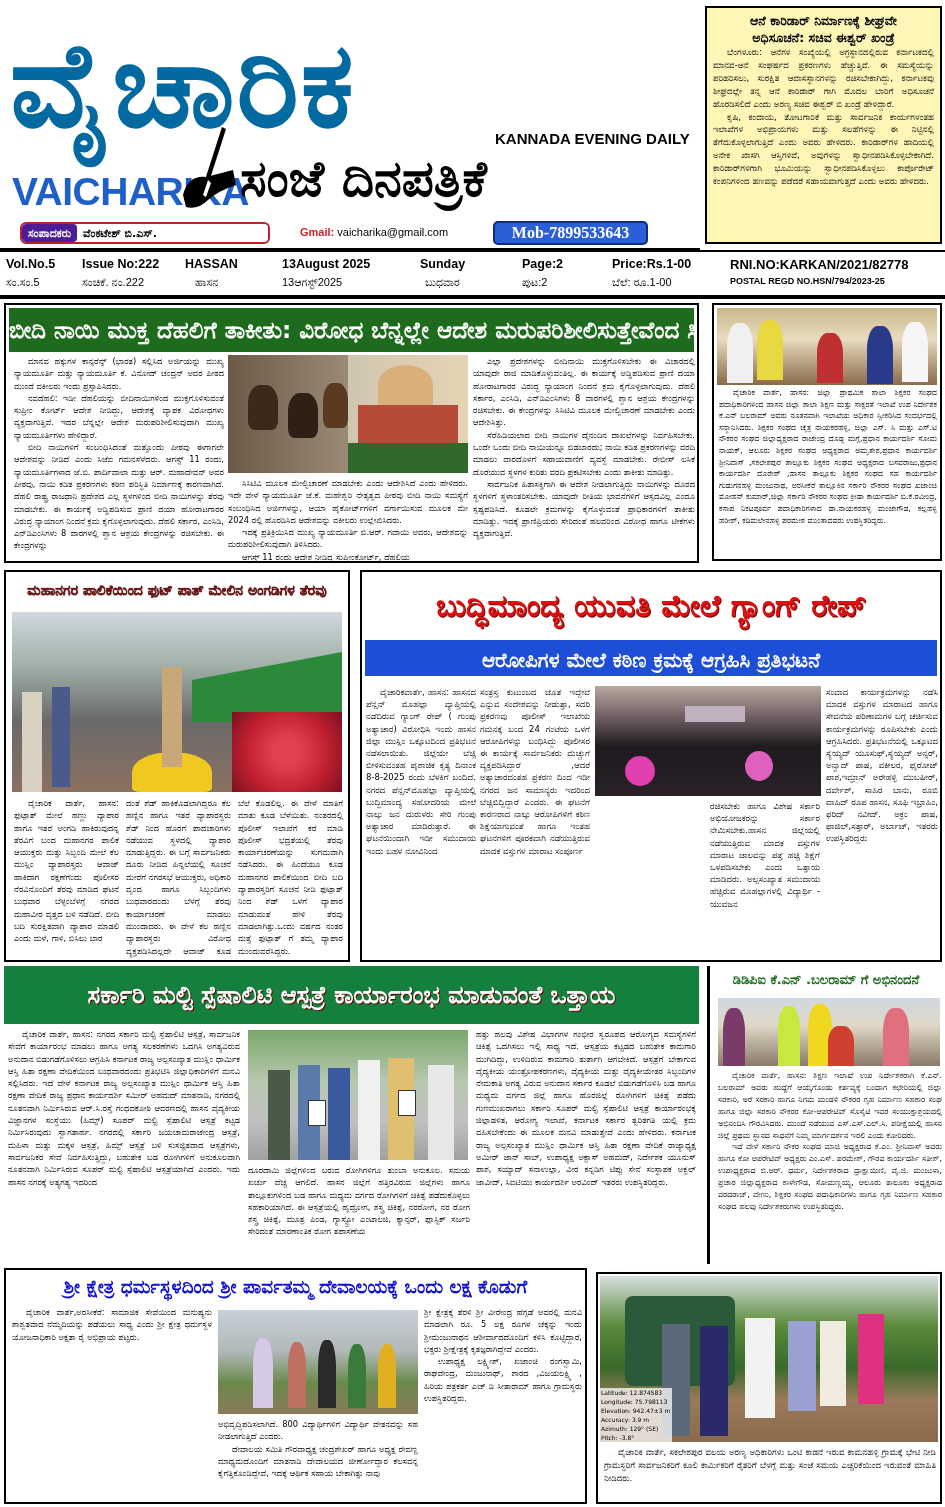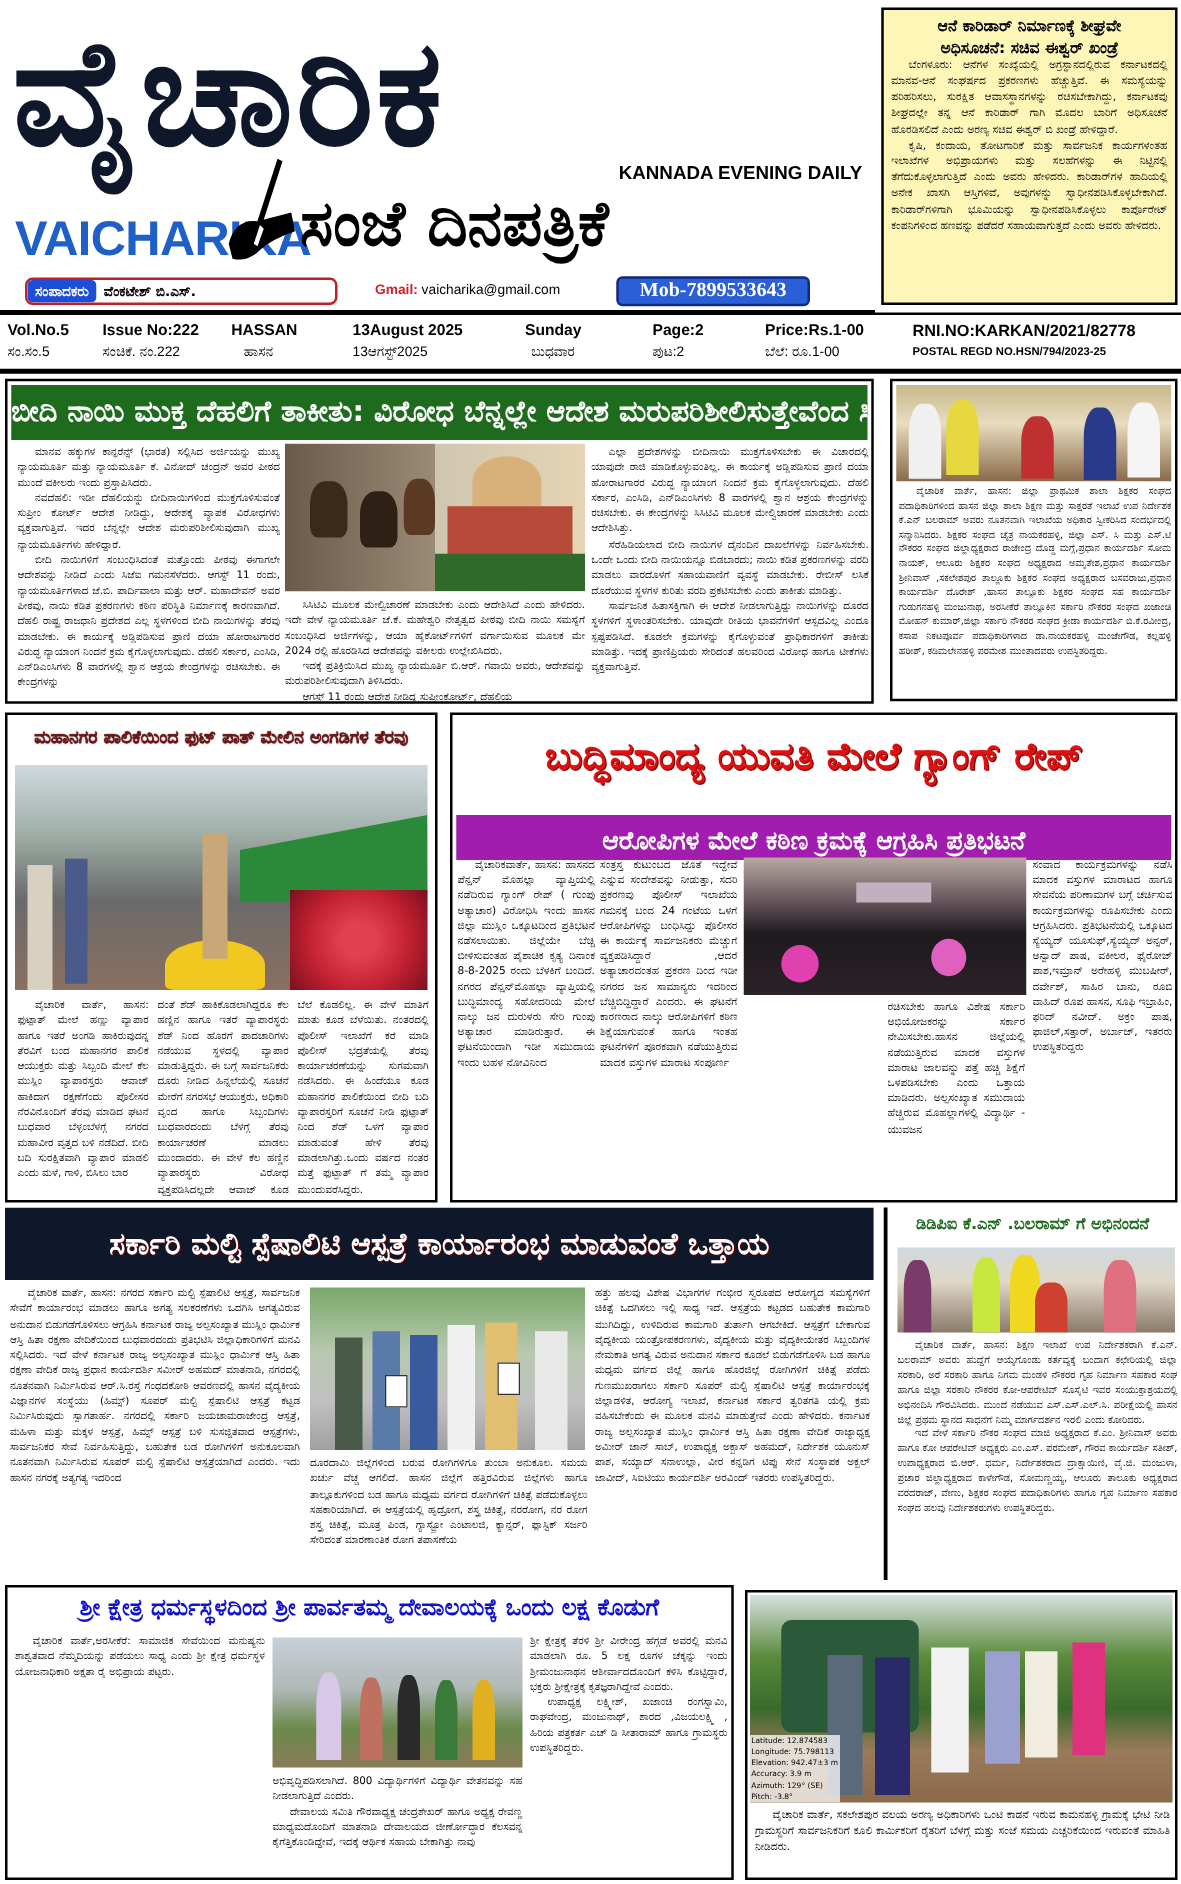--- a/index.html
+++ b/index.html
@@ -1,25 +1,25 @@
 <!DOCTYPE html>
 <html><head>
 <meta charset="utf-8">
 <style>
 *{box-sizing:border-box;margin:0;padding:0}
 body{width:945px;height:1507px;background:#fff;font-family:"DejaVu Sans",sans-serif;color:#000;position:relative;overflow:hidden}
 .abs{position:absolute}
 
-#mast-title{left:10px;top:4px;width:690px;height:140px;font-family:"DejaVu Serif",serif;font-weight:bold;font-size:118px;line-height:140px;letter-spacing:2px;color:#0f172a;white-space:nowrap}
+#mast-title{left:10px;top:15px;width:690px;height:140px;font-family:"DejaVu Serif",serif;font-weight:bold;font-size:118px;line-height:140px;letter-spacing:2px;color:#0369a1;white-space:nowrap}
 #eng-daily{left:495px;top:130px;font-family:"Liberation Sans",sans-serif;font-weight:bold;font-size:15px;color:#000}
 #vaicharika{left:12px;top:170px;font-family:"Liberation Sans",sans-serif;font-weight:bold;font-size:39px;color:#1f5fc8;letter-spacing:-0.5px}
 #pen{left:178px;top:125px;width:60px;height:85px}
 #sanje{left:240px;top:150px;font-family:"DejaVu Sans",sans-serif;font-weight:bold;font-size:50px;color:#000;white-space:nowrap}
 #editor-box{left:20px;top:222px;width:250px;height:22px;border:2px solid #c0202a;border-radius:6px;display:flex;align-items:center;overflow:hidden;background:#fff}
-#editor-label{background:#1d4ed8;color:#fff;font-weight:bold;font-size:11px;padding:0 6px;height:100%;display:flex;align-items:center;border-radius:4px}
+#editor-label{background:#4c1d95;color:#fff;font-weight:bold;font-size:11px;padding:0 6px;height:100%;display:flex;align-items:center;border-radius:4px}
 #editor-name{font-weight:bold;font-size:11px;padding-left:6px}
 #gmail{left:300px;top:226px;font-family:"Liberation Sans",sans-serif;font-size:11px}
 #gmail .lbl{color:#d0202a;font-weight:bold}
 #mobile{left:493px;top:221px;width:155px;height:24px;background:#2a5fd8;border:2px solid #102a80;border-radius:5px;color:#fff;font-family:"Liberation Serif",serif;font-weight:bold;font-size:16px;text-align:center;line-height:20px}
 .hr{left:0;height:3px;background:#000}
 
 #side-box{left:705px;top:6px;width:237px;height:238px;background:#fdf6b7;border:2px solid #000;padding:4px 6px}
 #side-box h3{font-size:12.5px;font-weight:bold;text-align:center;line-height:17px}
 #side-box p{font-size:8.6px;line-height:12.9px;text-align:justify;text-indent:14px}
 
@@ -146,42 +146,42 @@
   <div class="col" style="left:120px;top:225px;width:105px;height:162px">
       <p style="text-indent:0">ದಂತೆ ಶೆಡ್ ಹಾಕಿಕೊಡಲಾಗಿದ್ದರೂ ಕೆಲ ಹಣ್ಣಿನ ಹಾಗೂ ಇತರೆ ವ್ಯಾಪಾರಸ್ಥರು ಶೆಡ್ ನಿಂದ ಹೊರಗೆ ಪಾದಚಾರಿಗಳು ನಡೆಯುವ ಸ್ಥಳದಲ್ಲಿ ವ್ಯಾಪಾರ ಮಾಡುತ್ತಿದ್ದರು. ಈ ಬಗ್ಗೆ ಸಾರ್ವಜನಿಕರು ದೂರು ನೀಡಿದ ಹಿನ್ನಲೆಯಲ್ಲಿ ಸೂಚನೆ ಮೇರೆಗೆ ನಗರಸಭೆ ಆಯುಕ್ತರು, ಅಧಿಕಾರಿ ವೃಂದ ಹಾಗೂ ಸಿಬ್ಬಂದಿಗಳು ಬುಧವಾರದಂದು ಬೆಳಗ್ಗೆ ತೆರವು ಕಾರ್ಯಾಚರಣೆ ಮಾಡಲು ಮುಂದಾದರು. ಈ ವೇಳೆ ಕೆಲ ಹಣ್ಣಿನ ವ್ಯಾಪಾರಸ್ಥರು ವಿರೋಧ ವ್ಯಕ್ತಪಡಿಸಿದಲ್ಲದೇ ಆವಾಜ್ ಕೂಡ ಹಾಕಿದರು. ಮಹಾನಗರ ಪಾಲಿಕೆ ಆಯುಕ್ತರ ಮಾತಿಗೆ</p>
     </div>
   <div class="col" style="left:232px;top:225px;width:105px;height:162px">
       <p style="text-indent:0">ಬೆಲೆ ಕೊಡಲಿಲ್ಲ. ಈ ವೇಳೆ ಮಾತಿಗೆ ಮಾತು ಕೂಡ ಬೆಳೆಯಿತು. ನಂತರದಲ್ಲಿ ಪೊಲೀಸ್ ಇಲಾಖೆಗೆ ಕರೆ ಮಾಡಿ ಪೊಲೀಸ್ ಭದ್ರತೆಯಲ್ಲಿ ತೆರವು ಕಾರ್ಯಾಚರಣೆಯನ್ನು ಸುಗಮವಾಗಿ ನಡೆಸಿದರು. ಈ ಹಿಂದೆಯೂ ಕೂಡ ಮಹಾನಗರ ಪಾಲಿಕೆಯಿಂದ ಬೀದಿ ಬದಿ ವ್ಯಾಪಾರಸ್ತರಿಗೆ ಸೂಚನೆ ನೀಡಿ ಫುಟ್ಪಾತ್ ನಿಂದ ಶೆಡ್ ಒಳಗೆ ವ್ಯಾಪಾರ ಮಾಡುವಂತೆ ಹೇಳಿ ತೆರವು ಮಾಡಲಾಗಿತ್ತು.ಒಂದು ವರ್ಷದ ನಂತರ ಮತ್ತೆ ಫುಟ್ಪಾತ್ ಗೆ ತಮ್ಮ ವ್ಯಾಪಾರ ಮುಂದುವರೆಸಿದ್ದರು.</p>
     </div>
 </div>
 
 <div class="box" style="left:360px;top:570px;width:582px;height:392px">
   <div class="headline" style="color:#e01010;font-size:30px;line-height:68px;height:68px;text-shadow:1px 1px 0 #700">ಬುದ್ಧಿಮಾಂದ್ಯ ಯುವತಿ ಮೇಲೆ ಗ್ಯಾಂಗ್ ರೇಪ್</div>
-  <div class="headline" style="background:#a21caf;color:#fff;font-size:20px;line-height:40px;height:36px;margin:12px 3px">ಆರೋಪಿಗಳ ಮೇಲೆ ಕಠಿಣ ಕ್ರಮಕ್ಕೆ ಆಗ್ರಹಿಸಿ ಪ್ರತಿಭಟನೆ</div>
+  <div class="headline" style="background:#1d4ed8;color:#fff;font-size:20px;line-height:40px;height:36px;margin:0 3px">ಆರೋಪಿಗಳ ಮೇಲೆ ಕಠಿಣ ಕ್ರಮಕ್ಕೆ ಆಗ್ರಹಿಸಿ ಪ್ರತಿಭಟನೆ</div>
   <div class="col" style="left:4px;top:114px;width:110px;height:274px;font-size:8.5px;line-height:12.2px">
       <p>ವೈಚಾರಿಕವಾರ್ತೆ, ಹಾಸನ: ಹಾಸನದ ಪೆನ್ಷನ್ ಮೊಹಲ್ಲಾ ವ್ಯಾಪ್ತಿಯಲ್ಲಿ ನಡೆದಿರುವ ಗ್ಯಾಂಗ್ ರೇಪ್ ( ಗುಂಪು ಅತ್ಯಾಚಾರ) ವಿರೋಧಿಸಿ ಇಂದು ಹಾಸನ ಜಿಲ್ಲಾ ಮುಸ್ಲಿಂ ಒಕ್ಕೂಟದಿಂದ ಪ್ರತಿಭಟನೆ ನಡೆಸಲಾಯಿತು. ಜಿಲ್ಲೆಯೇ ಬೆಚ್ಚಿ ಬೀಳಿಸುವಂತಹ ಪೈಶಾಚಿಕ ಕೃತ್ಯ ದಿನಾಂಕ 8-8-2025 ರಂದು ಬೆಳಕಿಗೆ ಬಂದಿದೆ. ನಗರದ ಪೆನ್ಷನ್‌ಮೊಹಲ್ಲಾ ವ್ಯಾಪ್ತಿಯಲ್ಲಿ ಬುದ್ಧಿಮಾಂದ್ಯ ಸಹೋದರಿಯ ಮೇಲೆ ನಾಲ್ಕು ಜನ ದುರುಳರು ಸೇರಿ ಗುಂಪು ಅತ್ಯಾಚಾರ ಮಾಡಿರುತ್ತಾರೆ. ಈ ಘಟನೆಯಿಂದಾಗಿ ಇಡೀ ಸಮುದಾಯ ಇಂದು ಬಹಳ ನೋವಿನಿಂದ</p>
     </div>
   <div class="col" style="left:118px;top:114px;width:110px;height:274px;font-size:8.5px;line-height:12.2px">
       <p style="text-indent:0">ಸಂತ್ರಸ್ತ ಕುಟುಂಬದ ಜೊತೆ ಇದ್ದೇವೆ ಎನ್ನುವ ಸಂದೇಶವನ್ನು ನೀಡುತ್ತಾ, ಸದರಿ ಪ್ರಕರಣವು ಪೊಲೀಸ್ ಇಲಾಖೆಯ ಗಮನಕ್ಕೆ ಬಂದ 24 ಗಂಟೆಯ ಒಳಗೆ ಆರೋಪಿಗಳನ್ನು ಬಂಧಿಸಿದ್ದು ಪೊಲೀಸರ ಈ ಕಾರ್ಯಕ್ಕೆ ಸಾರ್ವಜನಿಕರು ಮೆಚ್ಚುಗೆ ವ್ಯಕ್ತಪಡಿಸಿದ್ದಾರೆ ,ಆದರೆ ಅತ್ಯಾಚಾರದಂತಹ ಪ್ರಕರಣ ದಿಂದ ಇಡೀ ನಗರದ ಜನ ಸಾಮಾನ್ಯರು ಇದರಿಂದ ಬೆಚ್ಚಿಬಿದ್ದಿದ್ದಾರೆ ಎಂದರು. ಈ ಘಟನೆಗೆ ಕಾರಣರಾದ ನಾಲ್ಕು ಆರೋಪಿಗಳಿಗೆ ಕಠಿಣ ಶಿಕ್ಷೆಯಾಗುವಂತೆ ಹಾಗೂ ಇಂತಹ ಘಟನೆಗಳಿಗೆ ಪೂರಕವಾಗಿ ನಡೆಯುತ್ತಿರುವ ಮಾದಕ ವಸ್ತುಗಳ ಮಾರಾಟ ಸಂಪೂರ್ಣ</p>
     </div>
   <div class="photo" style="left:233px;top:114px;width:226px;height:110px;background:linear-gradient(180deg,#b8a8a0 0,#6a5a60 30%,#1e1a1e 55%,#2a2228 100%)">
     <div style="position:absolute;left:30px;top:70px;width:30px;height:30px;background:#e040b0;border-radius:50%"></div>
     <div style="position:absolute;left:150px;top:65px;width:28px;height:30px;background:#e060c0;border-radius:50%"></div>
     <div style="position:absolute;left:90px;top:20px;width:60px;height:16px;background:#c0b0c0"></div>
   </div>
   <div class="col" style="left:348px;top:228px;width:110px;height:160px;font-size:8.5px;line-height:12.2px">
       <p style="text-indent:0">ರಚಿಸಬೇಕು ಹಾಗೂ ವಿಶೇಷ ಸರ್ಕಾರಿ ಅಭಿಯೋಜಕರನ್ನು ಸರ್ಕಾರ ನೇಮಿಸಬೇಕು.ಹಾಸನ ಜಿಲ್ಲೆಯಲ್ಲಿ ನಡೆಯುತ್ತಿರುವ ಮಾದಕ ವಸ್ತುಗಳ ಮಾರಾಟ ಜಾಲವನ್ನು ಪತ್ತೆ ಹಚ್ಚಿ ಶಿಕ್ಷೆಗೆ ಒಳಪಡಿಸಬೇಕು ಎಂದು ಒತ್ತಾಯ ಮಾಡಿದರು. ಅಲ್ಪಸಂಖ್ಯಾತ ಸಮುದಾಯ ಹೆಚ್ಚಿರುವ ಮೊಹಲ್ಲಾಗಳಲ್ಲಿ ವಿದ್ಯಾರ್ಥಿ - ಯುವಜನ</p>
     </div>
   <div class="col" style="left:464px;top:114px;width:112px;height:274px;font-size:8.5px;line-height:12.2px">
       <p style="text-indent:0">ಸಂವಾದ ಕಾರ್ಯಕ್ರಮಗಳನ್ನು ನಡೆಸಿ ಮಾದಕ ವಸ್ತುಗಳ ಮಾರಾಟದ ಹಾಗೂ ಸೇವನೆಯ ಪರಿಣಾಮಗಳ ಬಗ್ಗೆ ಚರ್ಚಿಸುವ ಕಾರ್ಯಕ್ರಮಗಳನ್ನು ರೂಪಿಸಬೇಕು ಎಂದು ಆಗ್ರಹಿಸಿದರು. ಪ್ರತಿಭಟನೆಯಲ್ಲಿ ಒಕ್ಕೂಟದ ಸ್ಯೆಯ್ಯದ್ ಯೂಸುಫ್,ಸ್ಯೆಯ್ಯದ್ ಅನ್ಸರ್, ಅನ್ವಾದ್ ಪಾಷ, ವಕೀಲರ, ಫೈರೋಜ್ ಪಾಶ,ಇಮ್ರಾನ್ ಅರೇಹಳ್ಳಿ ಮುಬಷೀರ್, ದರ್ವೇಶ್, ಸಾಹಿರ ಬಾನು, ರೂಬಿ ವಾಹಿದ್ ರೂಪ ಹಾಸನ, ಸೂಫಿ ಇಬ್ರಾಹಿಂ, ಫರಿದ್ ನವೀದ್. ಅಕ್ರಂ ಪಾಷ, ಫಾಜಿಲ್,ಸತ್ತಾರ್, ಅರ್ಬಾಜ್, ಇತರರು ಉಪಸ್ಥಿತರಿದ್ದರು</p>
     </div>
 </div>
 
 <div class="box" style="left:4px;top:966px;width:695px;height:296px;border:none">
-  <div class="headline" style="background:#0f172a;color:#fff;font-size:24px;line-height:58px;height:58px;text-shadow:1px 1px 0 #600">ಸರ್ಕಾರಿ ಮಲ್ಟಿ ಸ್ಪೆಷಾಲಿಟಿ ಆಸ್ಪತ್ರೆ ಕಾರ್ಯಾರಂಭ ಮಾಡುವಂತೆ ಒತ್ತಾಯ</div>
+  <div class="headline" style="background:#15803d;color:#fff;font-size:24px;line-height:58px;height:58px;text-shadow:1px 1px 0 #600">ಸರ್ಕಾರಿ ಮಲ್ಟಿ ಸ್ಪೆಷಾಲಿಟಿ ಆಸ್ಪತ್ರೆ ಕಾರ್ಯಾರಂಭ ಮಾಡುವಂತೆ ಒತ್ತಾಯ</div>
   <div class="col" style="left:4px;top:62px;width:232px;height:232px">
       <p>ವೈಚಾರಿಕ ವಾರ್ತೆ, ಹಾಸನ: ನಗರದ ಸರ್ಕಾರಿ ಮಲ್ಟಿ ಸ್ಪೆಷಾಲಿಟಿ ಆಸ್ಪತ್ರೆ, ಸಾರ್ವಜನಿಕ ಸೇವೆಗೆ ಕಾರ್ಯಾರಂಭ ಮಾಡಲು ಹಾಗೂ ಅಗತ್ಯ ಸಲಕರಣೆಗಳು ಒದಗಿಸಿ ಅಗತ್ಯವಿರುವ ಅನುದಾನ ಬಿಡುಗಡೆಗೊಳಿಸಲು ಆಗ್ರಹಿಸಿ ಕರ್ನಾಟಕ ರಾಜ್ಯ ಅಲ್ಪಸಂಖ್ಯಾತ ಮುಸ್ಲಿಂ ಧಾರ್ಮಿಕ ಆಸ್ತಿ ಹಿತಾ ರಕ್ಷಣಾ ವೇದಿಕೆಯಿಂದ ಬುಧವಾರದಂದು ಪ್ರತಿಭಟಿಸಿ ಜಿಲ್ಲಾಧಿಕಾರಿಗಳಿಗೆ ಮನವಿ ಸಲ್ಲಿಸಿದರು. ಇದೆ ವೇಳೆ ಕರ್ನಾಟಕ ರಾಜ್ಯ ಅಲ್ಪಸಂಖ್ಯಾತ ಮುಸ್ಲಿಂ ಧಾರ್ಮಿಕ ಆಸ್ತಿ ಹಿತಾ ರಕ್ಷಣಾ ವೇದಿಕೆ ರಾಜ್ಯ ಪ್ರಧಾನ ಕಾರ್ಯದರ್ಶಿ ಸಮೀರ್ ಅಹಮದ್ ಮಾತನಾಡಿ, ನಗರದಲ್ಲಿ ನೂತನವಾಗಿ ನಿರ್ಮಿಸಿರುವ ಆರ್.ಸಿ.ರಸ್ತೆ ಗಂಧದಕೋಠಿ ಆವರಣದಲ್ಲಿ ಹಾಸನ ವೈದ್ಯಕೀಯ ವಿಜ್ಞಾನಗಳ ಸಂಸ್ಥೆಯು (ಹಿಮ್ಸ್) ಸೂಪರ್ ಮಲ್ಟಿ ಸ್ಪೆಷಾಲಿಟಿ ಆಸ್ಪತ್ರೆ ಕಟ್ಟಡ ನಿರ್ಮಿಸಿರುವುದು ಸ್ವಾಗತಾರ್ಹ. ನಗರದಲ್ಲಿ ಸರ್ಕಾರಿ ಜಯಚಾಮರಾಜೇಂದ್ರ ಆಸ್ಪತ್ರೆ, ಮಹಿಳಾ ಮತ್ತು ಮಕ್ಕಳ ಆಸ್ಪತ್ರೆ, ಹಿಮ್ಸ್ ಆಸ್ಪತ್ರೆ ಬಳಿ ಸುಸಜ್ಜಿತವಾದ ಆಸ್ಪತ್ರೆಗಳು, ಸಾರ್ವಜನಿಕರ ಸೇವೆ ನಿರ್ವಹಿಸುತ್ತಿದ್ದು, ಬಹುತೇಕ ಬಡ ರೋಗಿಗಳಿಗೆ ಅನುಕೂಲವಾಗಿ ನೂತನವಾಗಿ ನಿರ್ಮಿಸಿರುವ ಸೂಪರ್ ಮಲ್ಟಿ ಸ್ಪೆಷಾಲಿಟಿ ಆಸ್ಪತ್ರೆಯಾಗಿದೆ ಎಂದರು. ಇದು ಹಾಸನ ನಗರಕ್ಕೆ ಅತ್ಯಗತ್ಯ ಇದರಿಂದ</p>
     </div>
   <div class="photo" style="left:244px;top:64px;width:220px;height:130px;background:linear-gradient(180deg,#7aa86a 0,#b8c8b0 40%,#c0c0c0 70%,#a0a0a0 100%)">
     <div style="position:absolute;left:20px;top:40px;width:22px;height:90px;background:#4a5a48"></div>
     <div style="position:absolute;left:50px;top:35px;width:22px;height:95px;background:#5a7aaa"></div>
     <div style="position:absolute;left:80px;top:38px;width:22px;height:92px;background:#3a5aa0"></div>
     <div style="position:absolute;left:110px;top:30px;width:22px;height:100px;background:#f0f0f0"></div>
     <div style="position:absolute;left:140px;top:28px;width:26px;height:102px;background:#e0c070"></div>
     <div style="position:absolute;left:180px;top:35px;width:26px;height:95px;background:#e8e8e8"></div>

